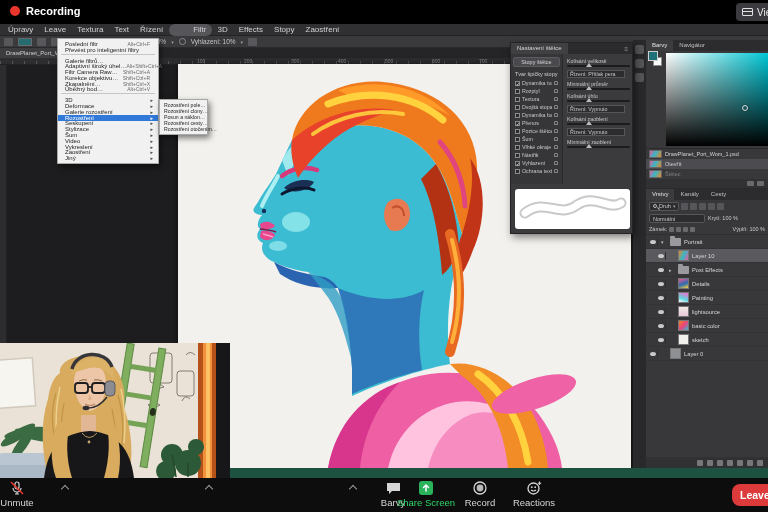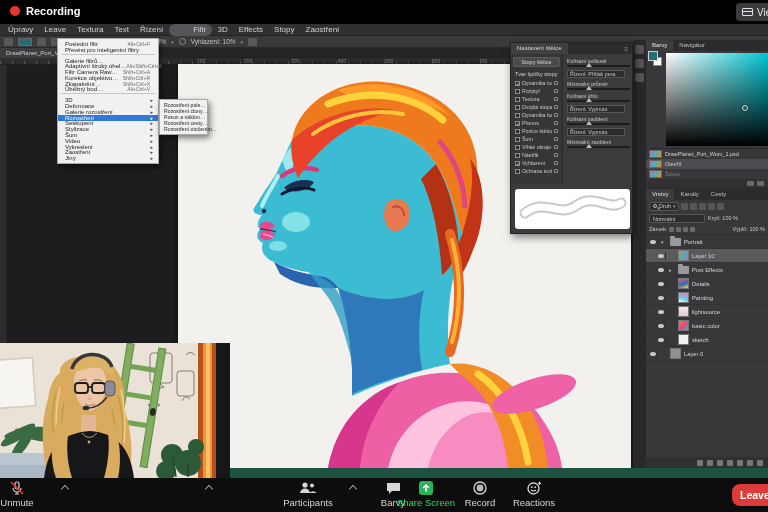--- a/index.html
+++ b/index.html
@@ -822,31 +822,20 @@
             <path d="M4,8 a4,4 0 0 0 8,0 M8,12 L8,14 M6,14 L10,14" stroke="#d6d6d6" stroke-width="1.2" fill="none"></path>
             <line x1="2" y1="2" x2="14" y2="14" stroke="#e8362c" stroke-width="1.6"></line>
           </svg>
       </span>
       <span class="lbl">Unmute</span>
     </div>
     <span class="chev" style="left:62px;"></span>
 
     <span class="chev" style="left:206px;"></span>
 
-    <div class="zbtn" style="left:272px; width:72px;">
-      <span class="ic">
-        <svg width="20" height="16" viewBox="0 0 20 16">
-            <circle cx="7" cy="5" r="2.6" fill="#d6d6d6"></circle>
-            <path d="M2,13 a5,4.4 0 0 1 10,0 Z" fill="#d6d6d6"></path>
-            <circle cx="14" cy="5.5" r="2" fill="#d6d6d6"></circle>
-            <path d="M11.5,13 a4,3.6 0 0 1 7,0 Z" fill="#d6d6d6"></path>
-          </svg>
-      </span>
-      <span class="lbl">Participants</span>
-    </div>
     <span class="chev" style="left:350px;"></span>
 
     <div class="zbtn" style="left:370px; width:46px;">
       <span class="ic">
         <svg width="17" height="16" viewBox="0 0 17 16">
             <path d="M2,3 h13 v8 h-8 l-3,3 v-3 h-2 Z" fill="#d6d6d6"></path>
           </svg>
       </span>
       <span class="lbl">Barvy</span>
     </div>

